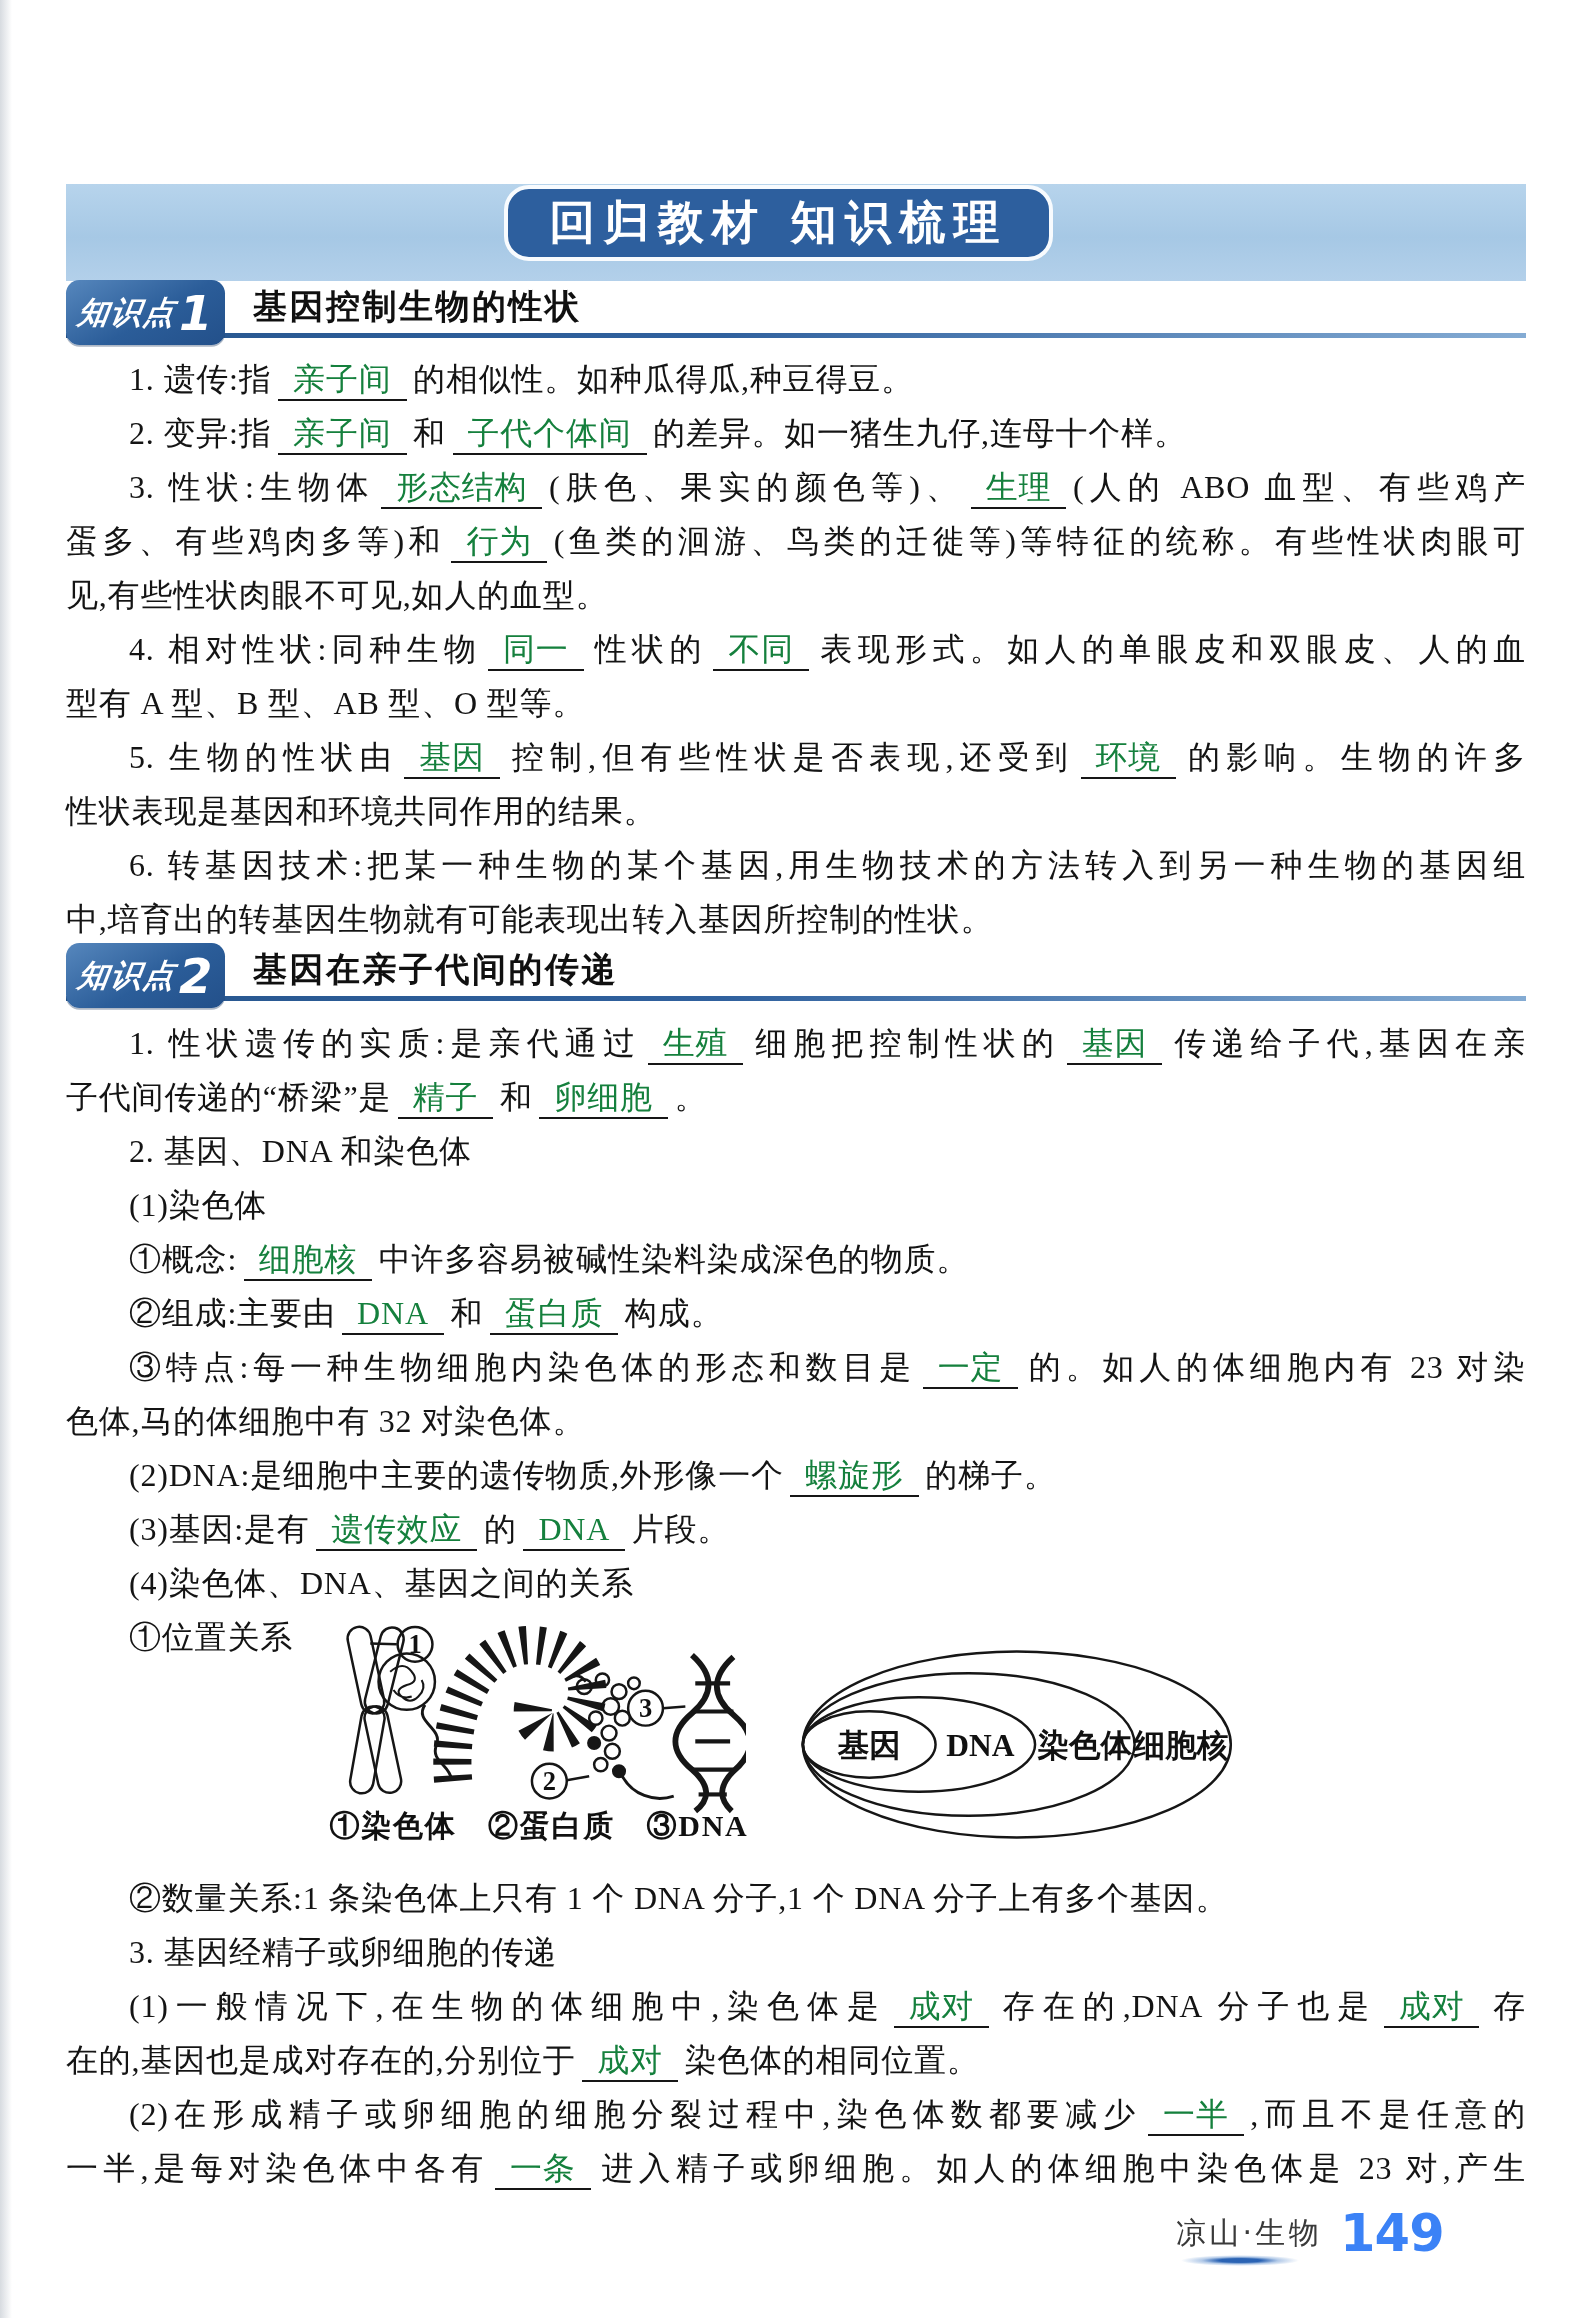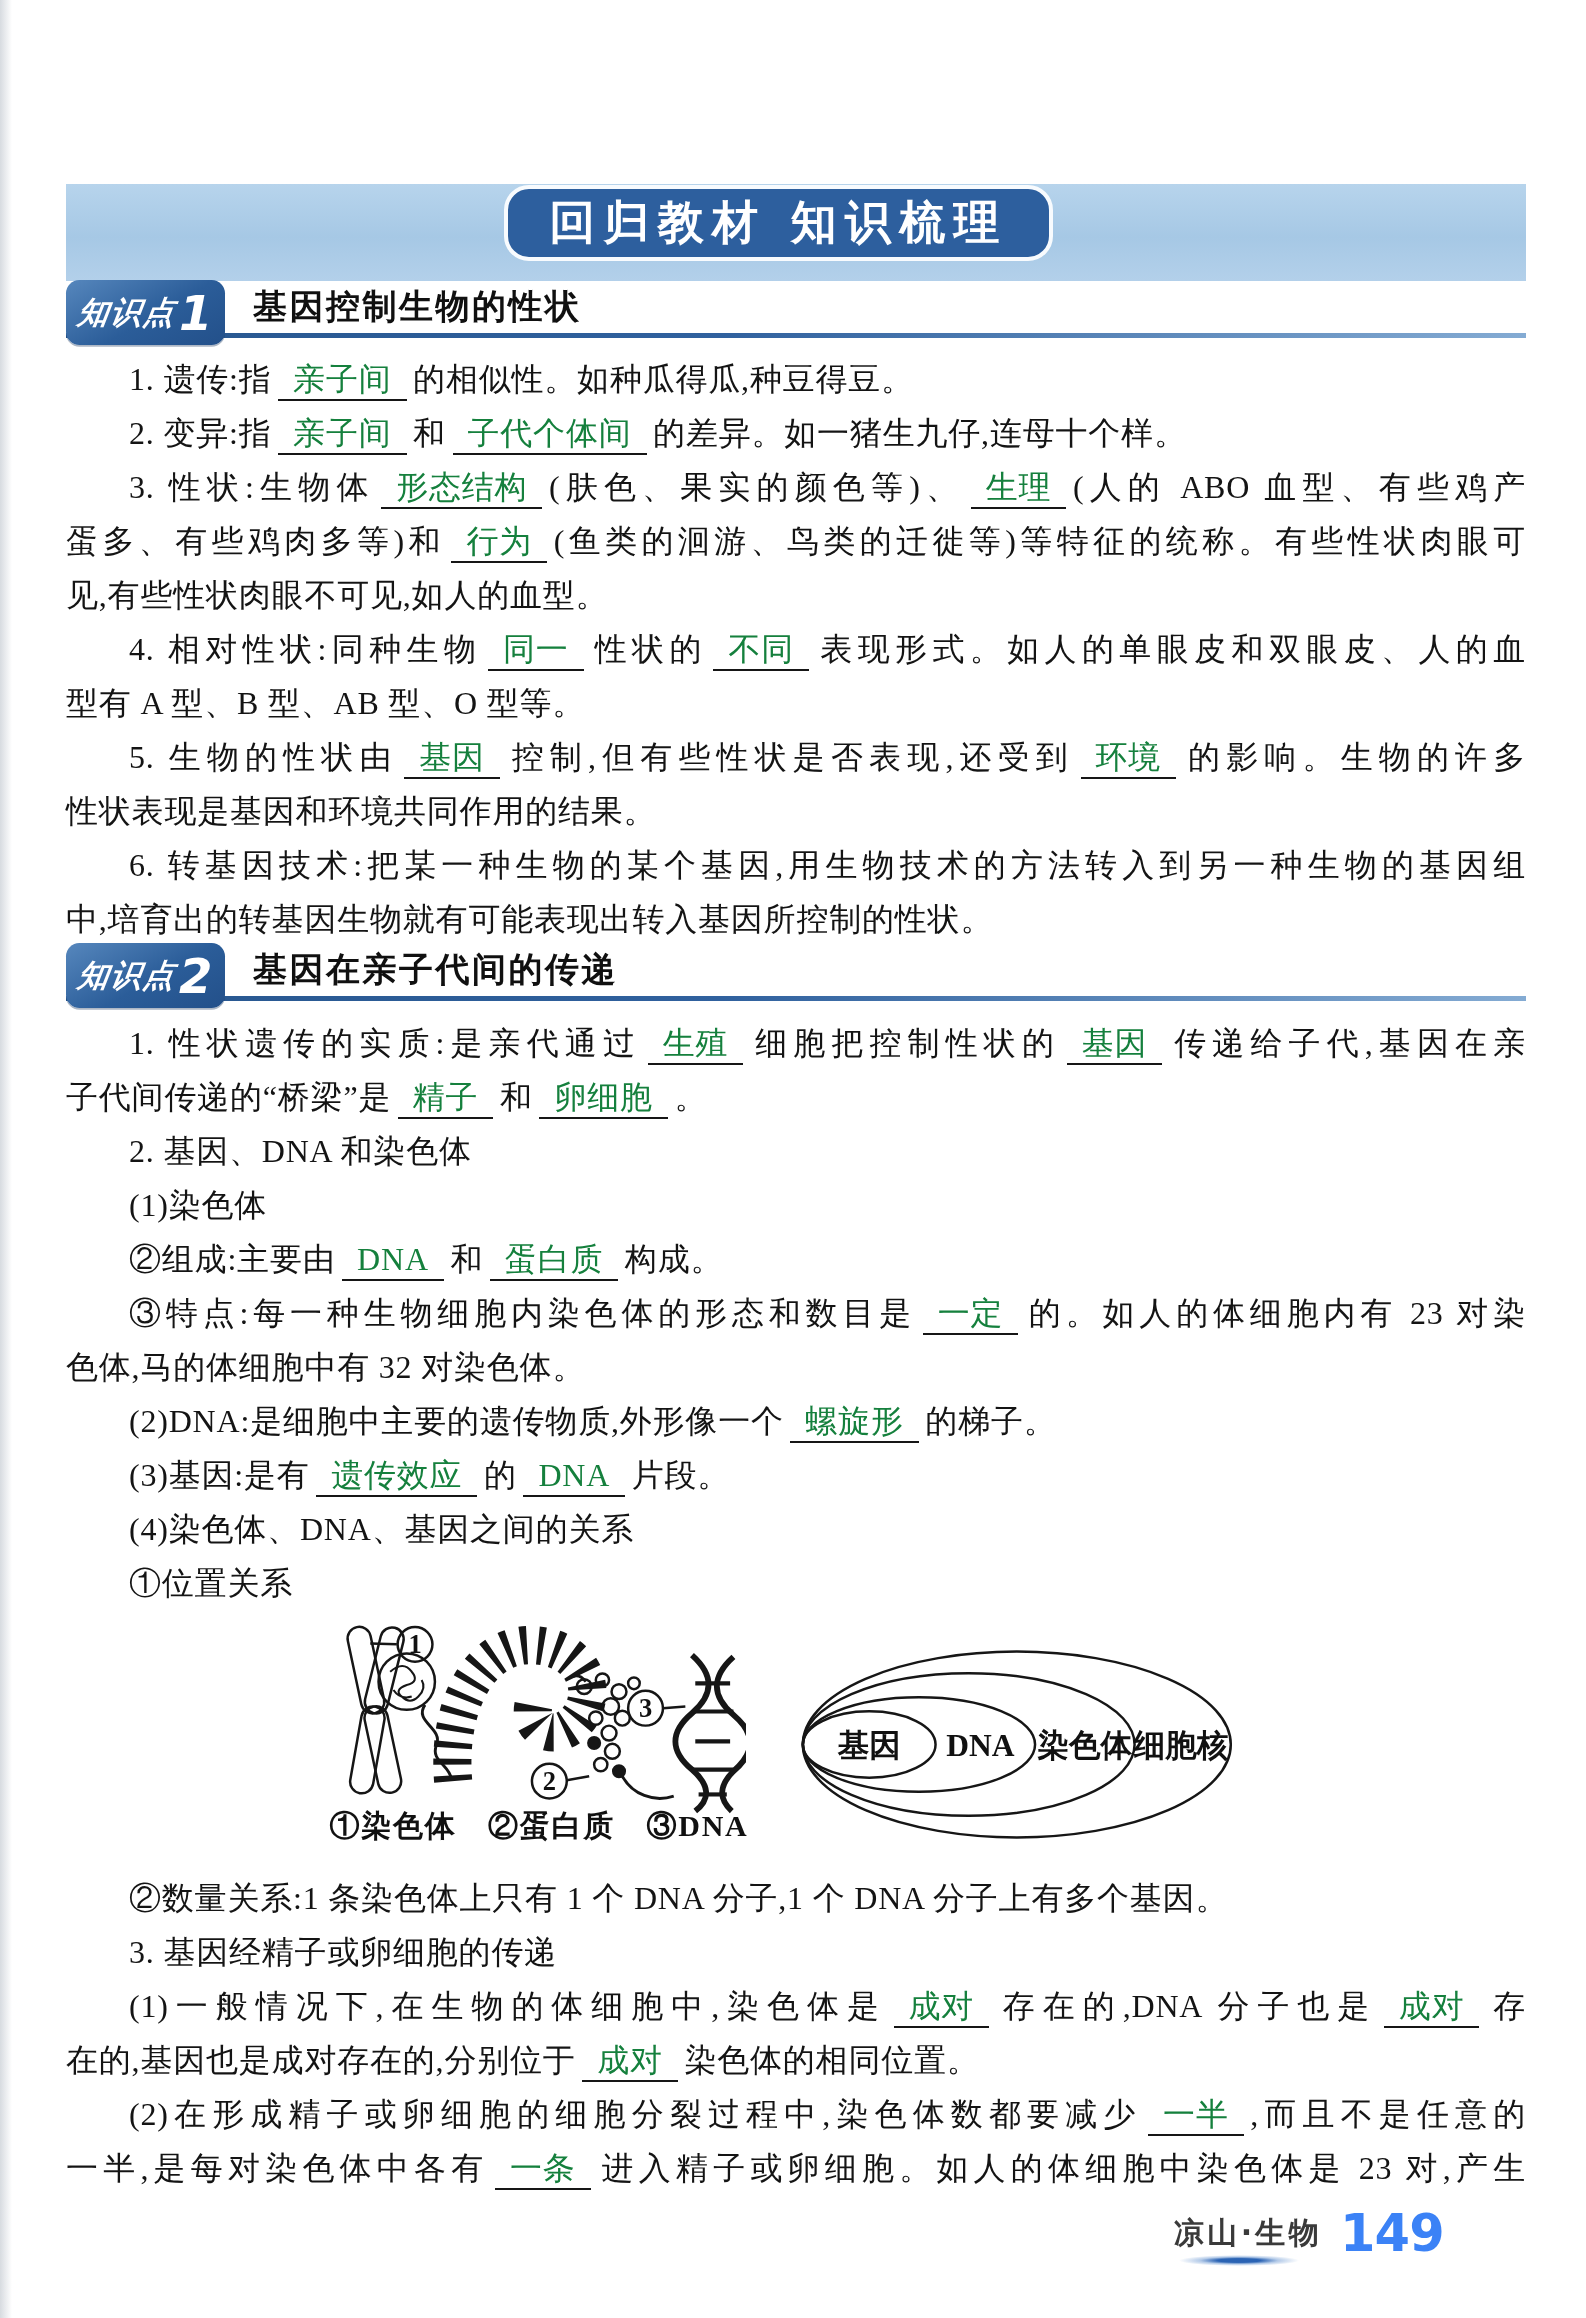--- a/index.html
+++ b/index.html
@@ -50,21 +50,21 @@
   .fig-left{position:absolute;left:261px;top:0;}
   .fig-right{position:absolute;left:730px;top:23px;}
   .fig-caption{position:absolute;left:249px;top:189px;width:448px;text-align:center;
     font-size:30px;font-weight:600;letter-spacing:1.7px;color:#111;}
   svg .ink{stroke:#161616;fill:none;}
   svg text{font-family:"Liberation Serif","DejaVu Serif",serif;fill:#111;}
   .ellipse-label{font-size:38px;font-weight:600;}
   .callout-num{font-size:32px;font-weight:600;}
   
   .footer{position:absolute;top:2204px;right:143px;display:flex;align-items:center;}
-  .footer-region{position:relative;font-size:30px;font-weight:700;color:#3a3a3a;
+  .footer-region{position:relative;font-size:30px;font-weight:400;color:#3a3a3a;
     letter-spacing:3.3px;font-family:"DejaVu Sans","Liberation Sans",sans-serif;}
   .footer-swoosh{position:absolute;left:5px;right:23px;bottom:-11.6px;height:10.8px;
     border-radius:50%;
     background:radial-gradient(50% 50% at 50% 50%,#2a63b4 0 35%,rgba(90,140,205,.45) 65%,rgba(90,140,205,0) 100%);}
   .footer-page{font-size:51px;font-weight:800;color:#3b82f6;margin-left:18px;
     font-family:"DejaVu Sans","Liberation Sans",sans-serif;letter-spacing:-0.8px;}
 </style>
 </head>
 <body>
 
@@ -107,20 +107,21 @@
     </div>
     <div class="sec-title">基因在亲子代间的传递</div>
     <div class="sec-rule"></div>
   </div>
 
   <div class="body-block" style="top:1016px;">
       <div class="line ind fill"><span>1. 性状遗传的实质:是亲代通过</span><span class="blank">生殖</span><span>细胞把控制性状的</span><span class="blank">基因</span><span>传递给子代,基因在亲</span></div>
       <div class="line"><span>子代间传递的“桥梁”是</span><span class="blank">精子</span><span>和</span><span class="blank">卵细胞</span><span>。</span></div>
       <div class="line ind"><span>2. 基因、DNA 和染色体</span></div>
       <div class="line ind"><span>(1)染色体</span></div>
+      <div class="line ind"><span>①概念:</span><span class="blank">细胞核</span><span>中许多容易被碱性染料染成深色的物质。</span></div>
       <div class="line ind"><span>②组成:主要由</span><span class="blank">DNA</span><span>和</span><span class="blank">蛋白质</span><span>构成。</span></div>
       <div class="line ind fill"><span>③特点:每一种生物细胞内染色体的形态和数目是</span><span class="blank">一定</span><span>的。如人的体细胞内有 23 对染</span></div>
       <div class="line"><span>色体,马的体细胞中有 32 对染色体。</span></div>
       <div class="line ind"><span>(2)DNA:是细胞中主要的遗传物质,外形像一个</span><span class="blank">螺旋形</span><span>的梯子。</span></div>
       <div class="line ind"><span>(3)基因:是有</span><span class="blank">遗传效应</span><span>的</span><span class="blank">DNA</span><span>片段。</span></div>
       <div class="line ind"><span>(4)染色体、DNA、基因之间的关系</span></div>
       <div class="line ind"><span>①位置关系</span></div>
     </div>
 
   <div class="figure">

